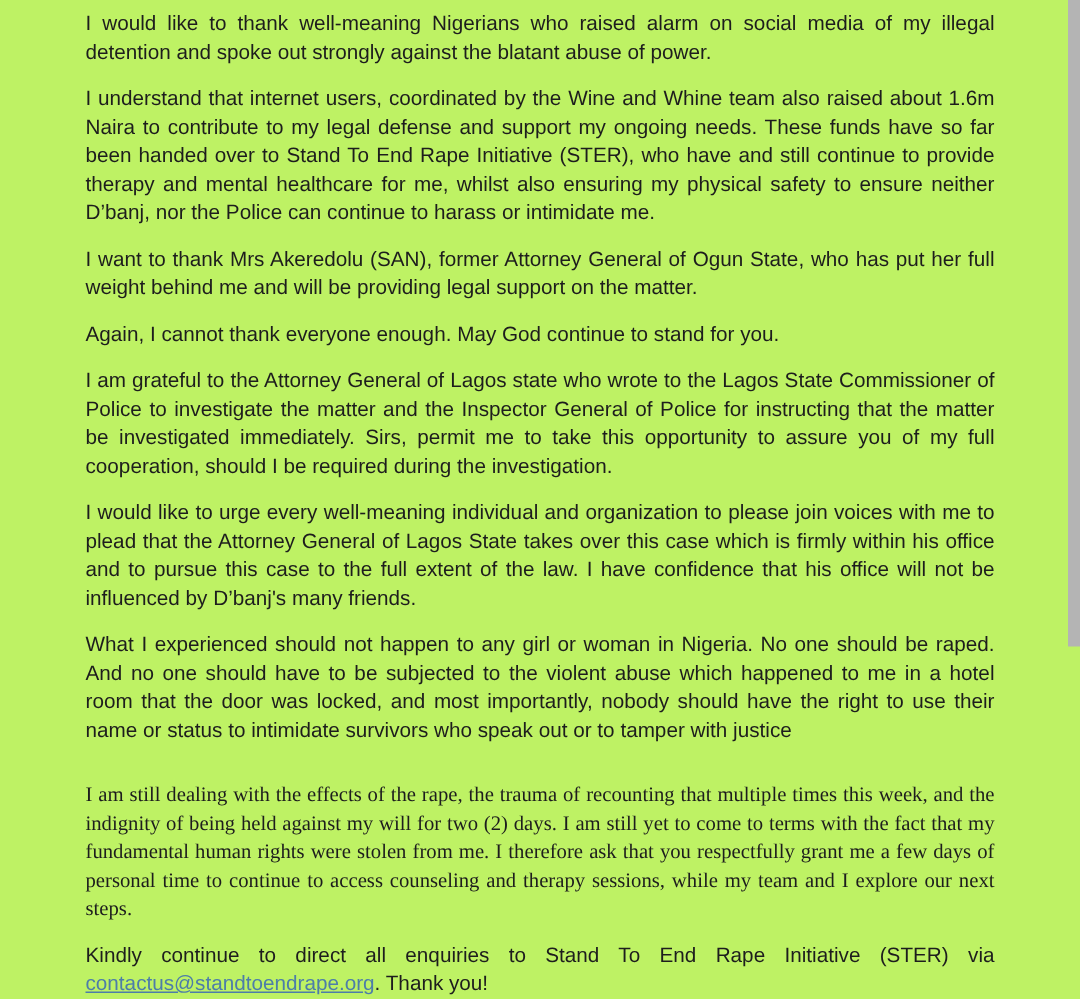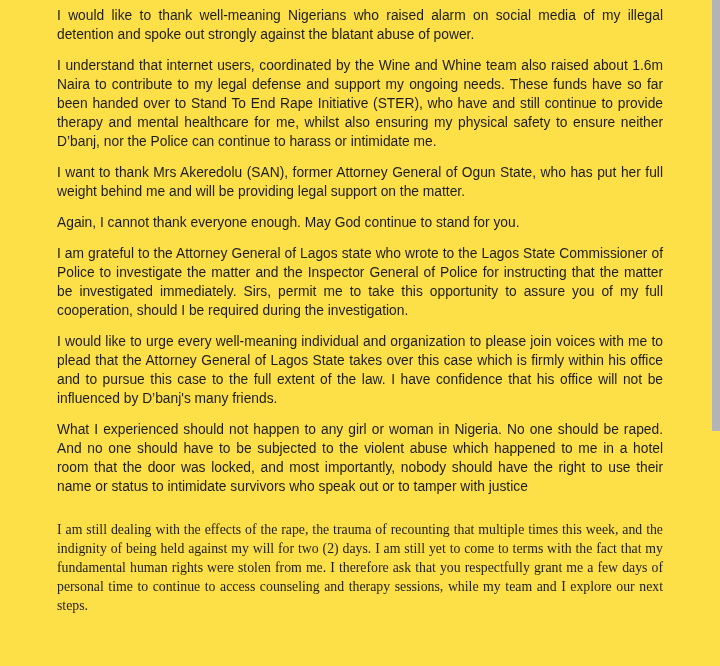--- a/index.html
+++ b/index.html
@@ -10,21 +10,21 @@
     width: 720px;
     height: 666px;
     background: #fcfcfc;
     overflow: hidden;
     font-family: "Liberation Sans", "DejaVu Sans", sans-serif;
   }
   .page {
     position: relative;
     width: 720px;
     height: 666px;
-    background: #fde047;
+    background: #bef264;
     overflow: hidden;
   }
   .edge-strip {
     position: absolute;
     top: 0;
     right: 0;
     width: 8px;
     height: 431px;
     background: #b4b4b4;
   }
@@ -59,14 +59,15 @@
   <div class="edge-strip"></div>
   <div class="content">
     <p>I would like to thank well-meaning Nigerians who raised alarm on social media of my illegal detention and spoke out strongly against the blatant abuse of power.</p>
     <p>I understand that internet users, coordinated by the Wine and Whine team also raised about 1.6m Naira to contribute to my legal defense and support my ongoing needs. These funds have so far been handed over to Stand To End Rape Initiative (STER), who have and still continue to provide therapy and mental healthcare for me, whilst also ensuring my physical safety to ensure neither D’banj, nor the Police can continue to harass or intimidate me.</p>
     <p>I want to thank Mrs Akeredolu (SAN), former Attorney General of Ogun State, who has put her full weight behind me and will be providing legal support on the matter.</p>
     <p>Again, I cannot thank everyone enough. May God continue to stand for you.</p>
     <p>I am grateful to the Attorney General of Lagos state who wrote to the Lagos State Commissioner of Police to investigate the matter and the Inspector General of Police for instructing that the matter be investigated immediately. Sirs, permit me to take this opportunity to assure you of my full cooperation, should I be required during the investigation.</p>
     <p>I would like to urge every well-meaning individual and organization to please join voices with me to plead that the Attorney General of Lagos State takes over this case which is firmly within his office and to pursue this case to the full extent of the law. I have confidence that his office will not be influenced by D’banj's many friends.</p>
     <p>What I experienced should not happen to any girl or woman in Nigeria. No one should be raped. And no one should have to be subjected to the violent abuse which happened to me in a hotel room that the door was locked, and most importantly, nobody should have the right to use their name or status to intimidate survivors who speak out or to tamper with justice</p>
     <p class="extra-gap">I am still dealing with the effects of the rape, the trauma of recounting that multiple times this week, and the indignity of being held against my will for two (2) days. I am still yet to come to terms with the fact that my fundamental human rights were stolen from me.  I therefore ask that you respectfully grant me a few days of personal time to continue to access counseling and therapy sessions, while my team and I explore our next steps.</p>
+    <p><span>Kindly continue to direct all enquiries to Stand To End Rape Initiative (STER) via </span><a class="email-link">contactus@standtoendrape.org</a><span>. Thank you!</span></p>
   </div>
 </div>
 
 </body></html>

